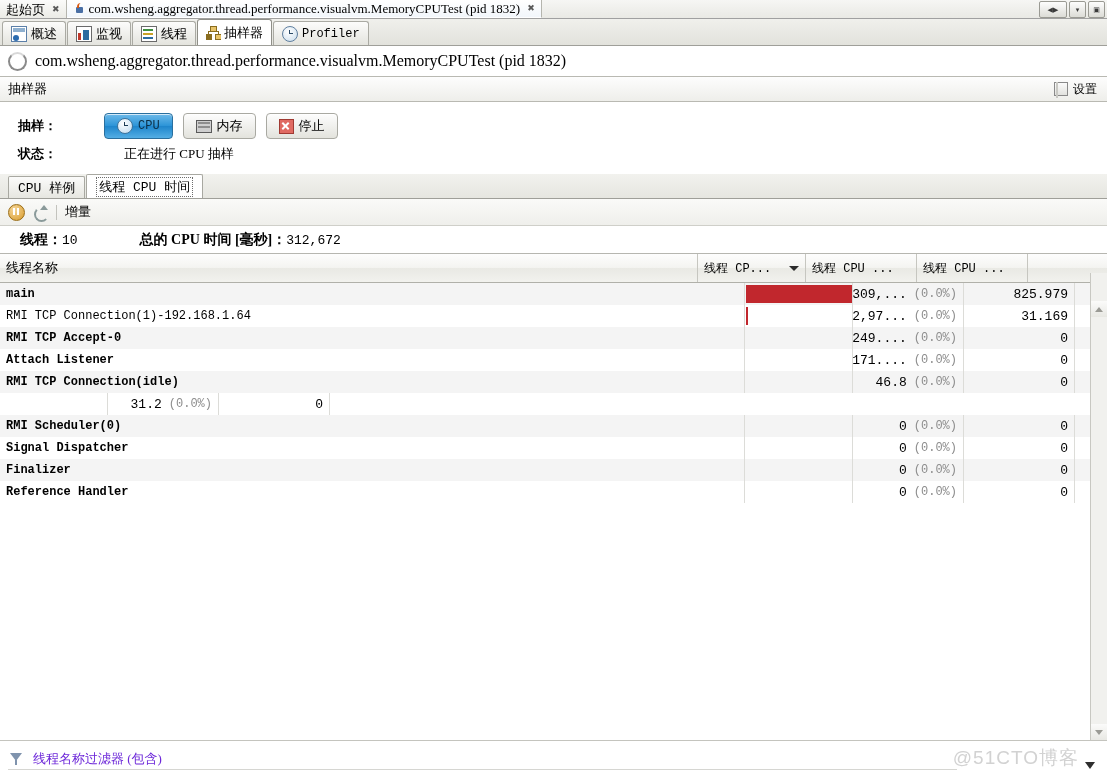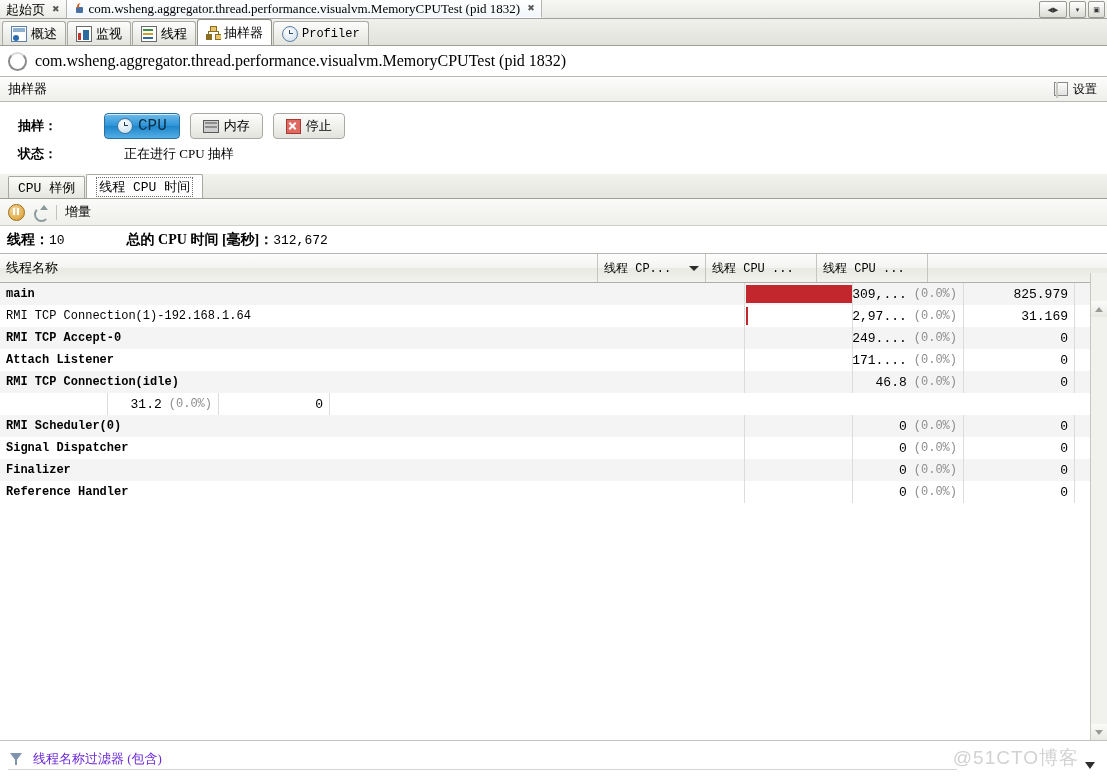--- a/index.html
+++ b/index.html
@@ -167,21 +167,21 @@
     font-size:13px;
     font-family:"Liberation Serif", serif;
     white-space:nowrap;
     box-shadow: 0 1px 0 rgba(255,255,255,.7) inset;
   }
   .btn.primary {
     background: linear-gradient(to bottom,#6ebbea 0%,#2e95d8 48%,#1f86cc 52%,#53aee4 100%);
     border-color:#2a6f9e;
     color:#0b2d44;
   }
-  .btn .lbl-mono{font-family:"Liberation Mono",monospace;font-size:16px;}
+  .btn .lbl-mono{font-family:"Liberation Mono",monospace;font-size:12px;}
   .ico-clock{width:14px;height:14px;border:1px solid #41749b;border-radius:50%;
     background:radial-gradient(circle at 38% 32%,#ffffff,#bcd9ee); position:relative;}
   .ico-clock::before{content:"";position:absolute;left:6px;top:3px;width:1px;height:4px;background:#1d3c55;}
   .ico-clock::after{content:"";position:absolute;left:6px;top:6px;width:4px;height:1px;background:#1d3c55;}
   .ico-mem{width:14px;height:11px;border:1px solid #5a5a5a;background:#cfcfcf;position:relative;}
   .ico-mem::before{content:"";position:absolute;left:1px;top:1px;right:1px;height:2px;background:#8e8e8e;
     box-shadow:0 4px 0 #8e8e8e;}
   .ico-stop{width:13px;height:13px;border:1px solid #a03a33;background:#e06a62;position:relative;}
   .ico-stop::before,.ico-stop::after{content:"";position:absolute;left:1px;top:5px;width:9px;height:2px;background:#fff;}
   .ico-stop::before{transform:rotate(45deg);}
@@ -228,21 +228,21 @@
   .ico-refresh::before{content:"";position:absolute;left:1px;top:2px;width:11px;height:11px;
     border:2px solid #8a9a9a;border-radius:50%;border-right-color:transparent;border-top-color:transparent;}
   .ico-refresh::after{content:"";position:absolute;right:0px;top:0px;width:0;height:0;
     border-left:4px solid transparent;border-right:4px solid transparent;border-bottom:5px solid #8a9a9a;}
   .tb-sep{width:1px;height:15px;background:#c3c3bd;}
   .tb-text{font-size:13px;}
 
   
   .summary {
     height: 27px; display:flex; align-items:center;
-    padding-left: 7px; background:#fff;
+    padding-left: 20px; background:#fff;
     border-bottom: 1px solid #b6b6b0;
     font-family:"Liberation Serif",serif; font-size:14px;
   }
   .summary b{font-weight:bold;}
   .summary .mono{font-family:"Liberation Mono",monospace;font-size:13px;}
   .summary .grp1{margin-right:62px;}
 
   
   .tbl-wrap{position:relative; background:#fff;}
   .thead {
@@ -254,21 +254,21 @@
     display:flex;align-items:center;
     border-right:1px solid #c6c6c0;
     padding:0 6px;
     font-size:13px;
     font-family:"Liberation Serif", serif;
     box-sizing:border-box;
     white-space:nowrap;
     overflow:hidden;
   }
   .th .mono{font-family:"Liberation Mono",monospace;font-size:12px;}
-  .th-name{ width:598px; }
+  .th-name{ width:698px; }
   .th-bar { width:108px; justify-content:space-between;}
   .th-cpu { width:111px; }
   .th-blk { width:111px; }
   .th-pad { flex:1; border-right:none;}
   .sort-arrow{
     width:0;height:0;border-left:5px solid transparent;border-right:5px solid transparent;
     border-top:5px solid #2b2b2b; margin-left:4px;
   }
   .trow{ display:flex; height:22px; align-items:stretch; }
   .trow.alt{ background:#f4f4f4; }

